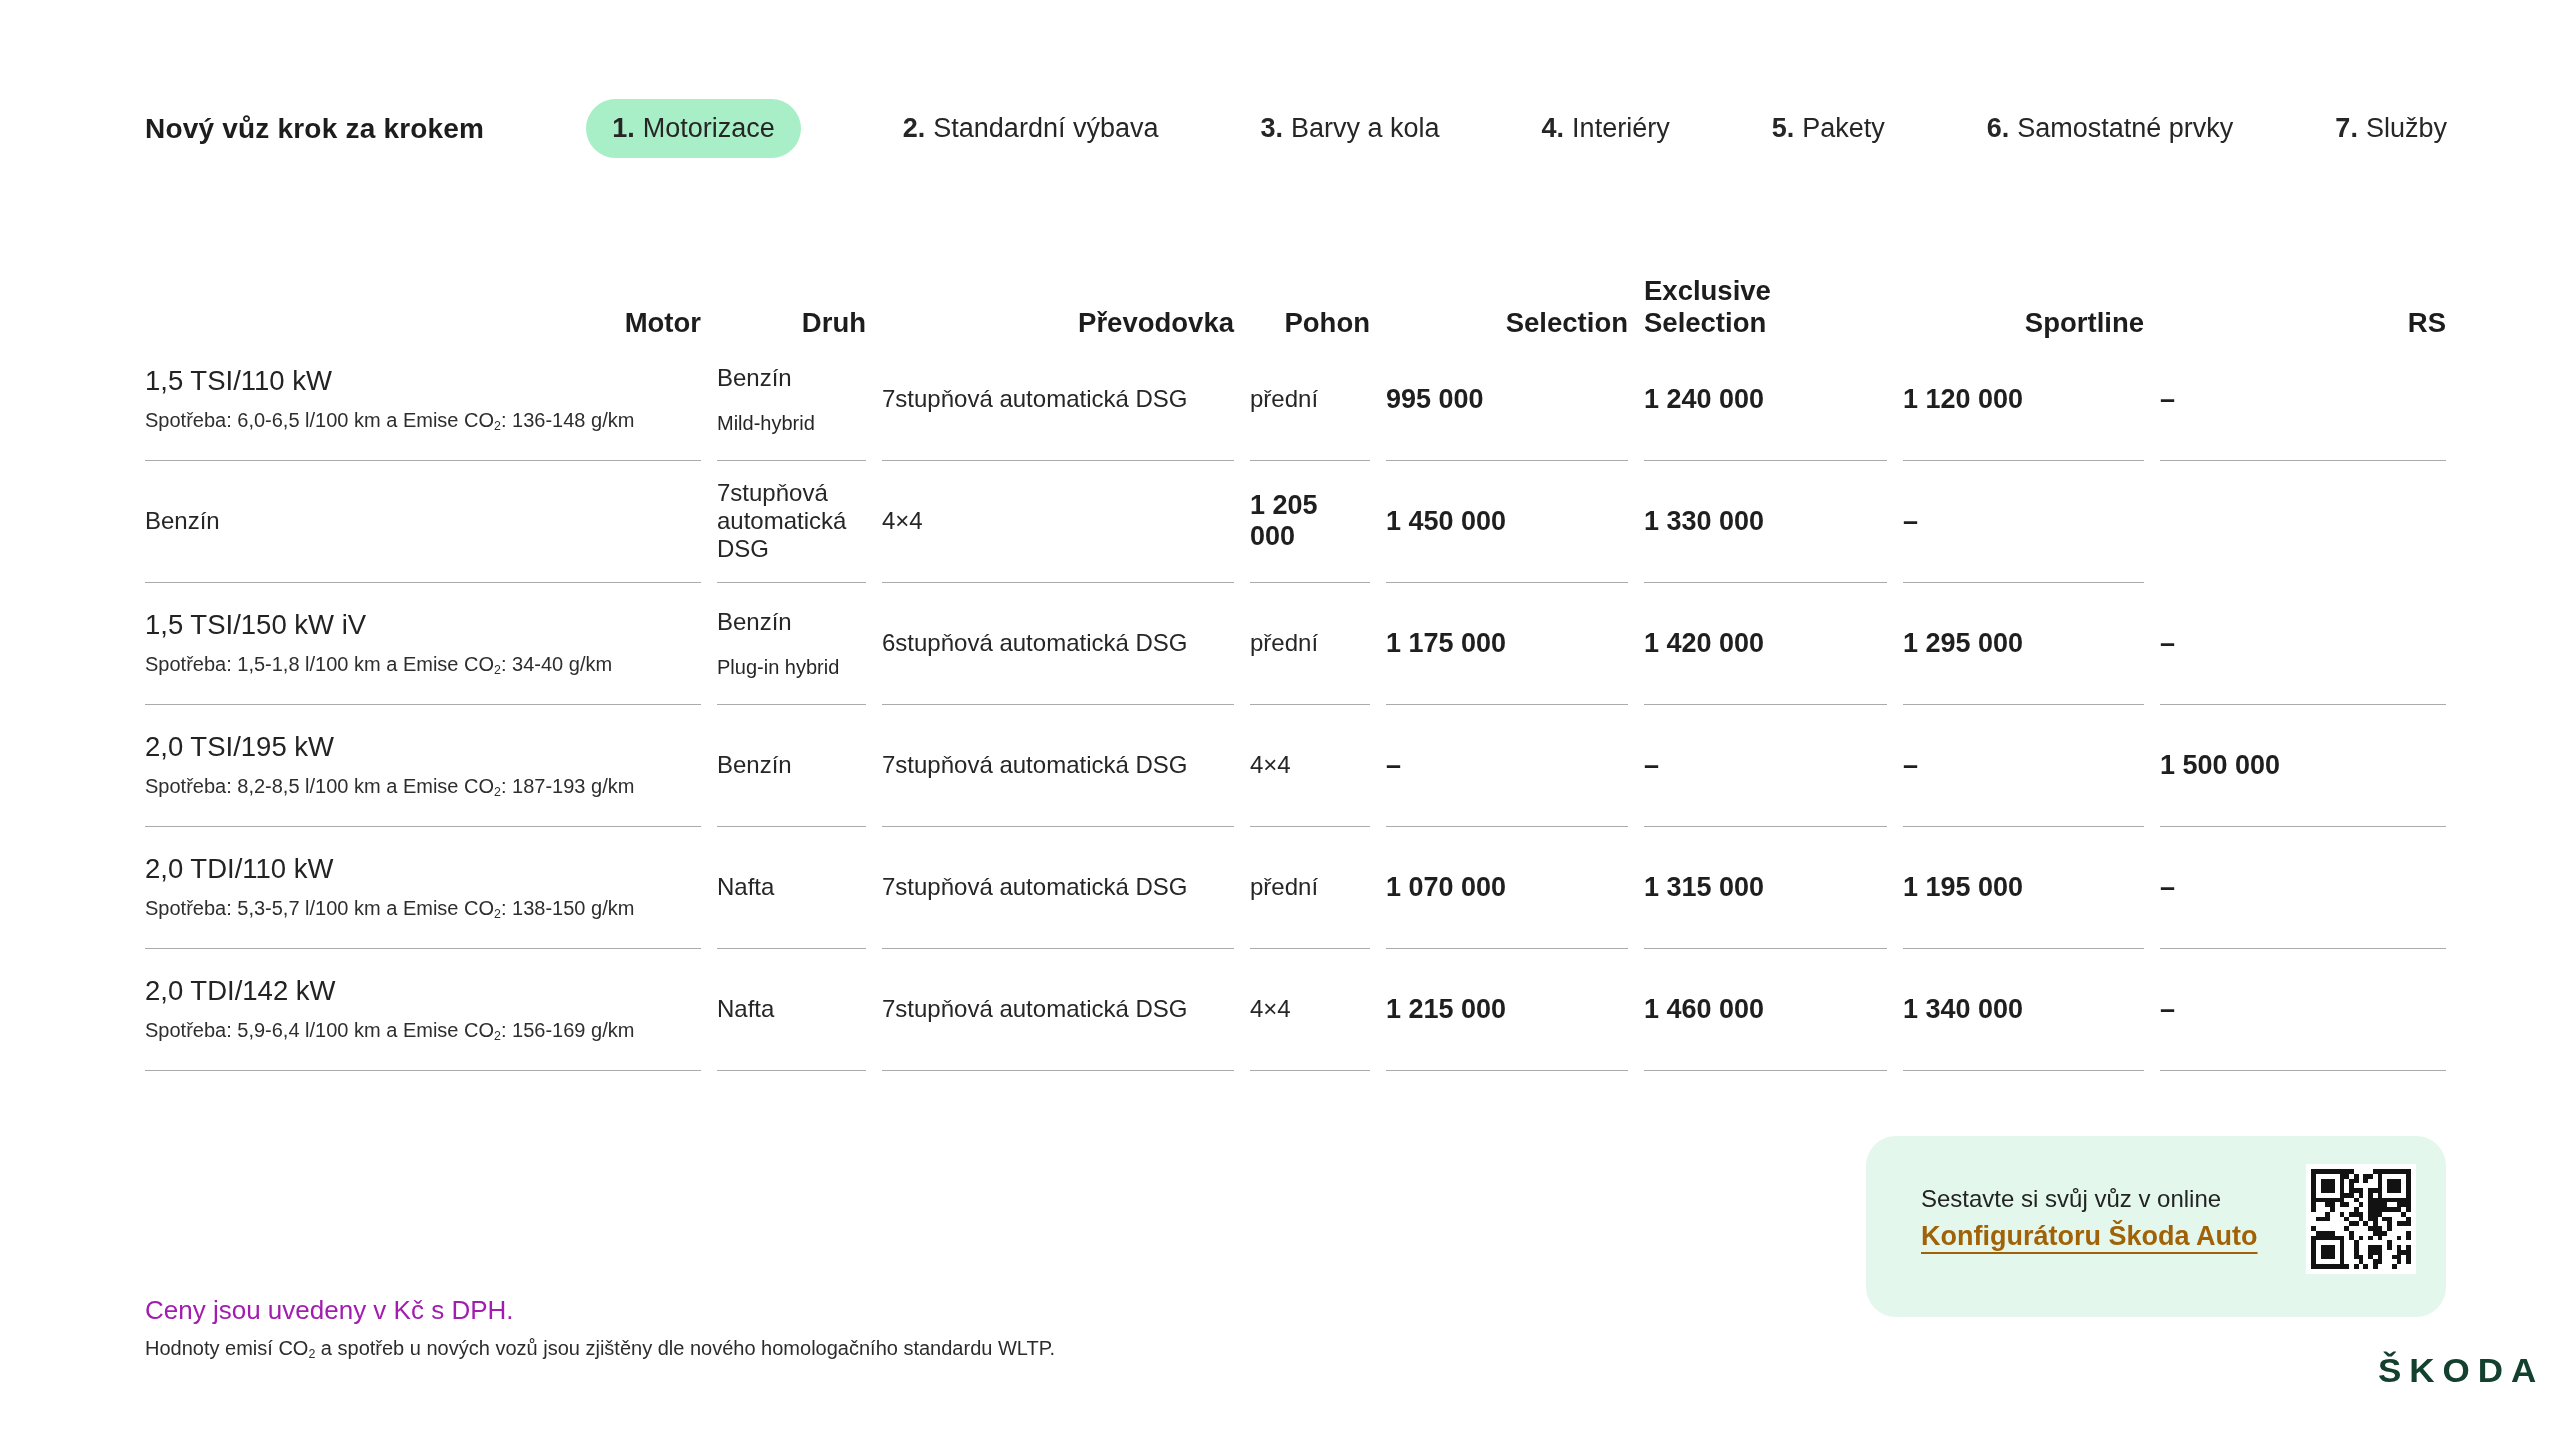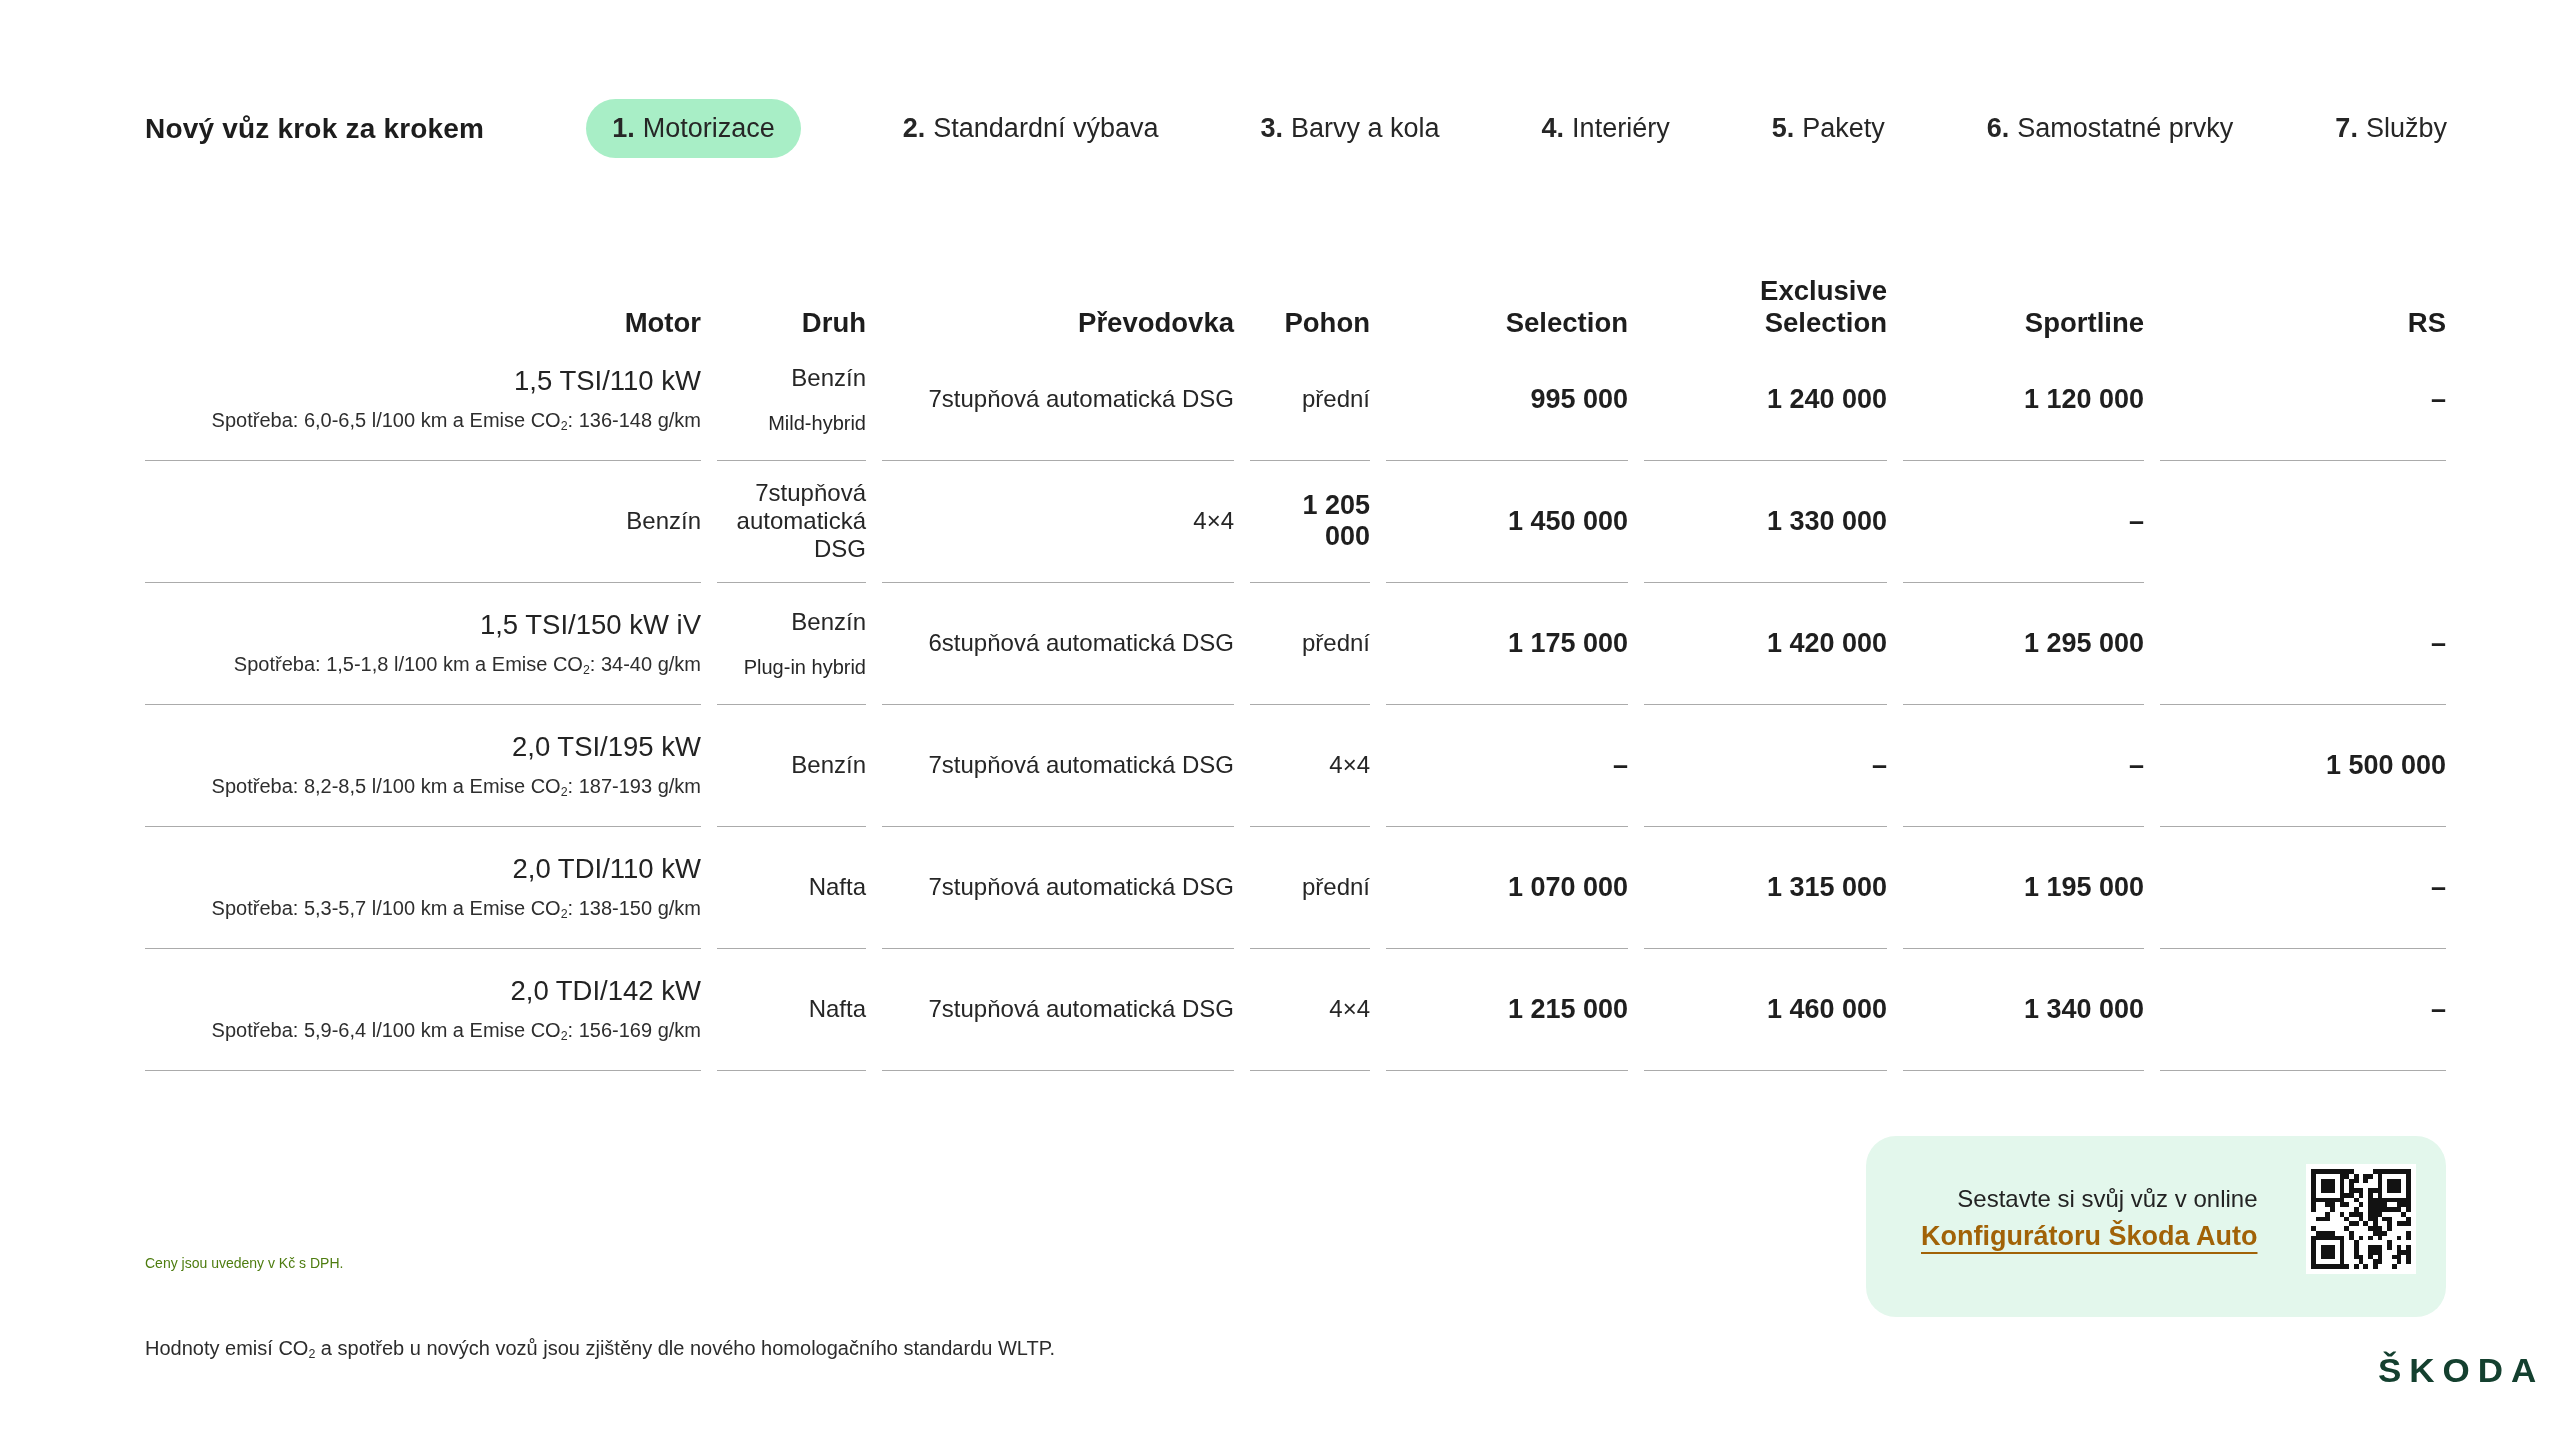--- a/index.html
+++ b/index.html
@@ -1,17 +1,17 @@
 <!DOCTYPE html>
 <html style="font-size:11.6px"><head>
 <meta charset="utf-8">
 <style>
   html,body{margin:0;padding:0;background:#ffffff;}
   body{font-family:"Liberation Sans", sans-serif;color:#232323;}
-  .page{position:relative;width:2576px;height:1449px;background:#ffffff;overflow:hidden;text-align:right;
+  .page{position:relative;width:2576px;height:1449px;background:#ffffff;overflow:hidden;
         --cols:556px 149px 352px 120px 242px 243px 241px 286px;}
 
   
   .nav{position:absolute;left:145px;top:99px;width:2302px;height:59px;
        display:flex;align-items:center;justify-content:space-between;}
   .nav-title{font-size:28px;font-weight:bold;letter-spacing:0.2px;color:#1d1d1d;white-space:nowrap;}
   .step{display:flex;align-items:center;gap:8px;font-size:27px;color:#262626;white-space:nowrap;cursor:pointer;}
   .step-num{font-weight:bold;}
   .step.active{background:#a8eec6;border-radius:30px;height:59px;padding:0 26px;}
 
@@ -35,21 +35,21 @@
   .promo{position:absolute;left:1866px;top:1136px;width:580px;height:181px;background:#e3f7ec;
          border-radius:30px;box-sizing:border-box;display:flex;align-items:center;
          justify-content:space-between;padding:0 30px 16px 55px;}
   .promo-line{font-size:24px;color:#232323;margin-bottom:8.7px;}
   .promo-link{font-size:27px;font-weight:bold;color:#a16207;text-decoration:underline;
               text-underline-offset:6.5px;text-decoration-thickness:2.2px;cursor:pointer;display:inline-block;}
   .qr-box{width:110px;height:110px;background:#ffffff;display:flex;align-items:center;justify-content:center;}
   .qr-box svg{display:block;shape-rendering:crispEdges;}
 
   
-  .note1{position:absolute;left:145px;top:1255px;font-size:14px;color:#4d7c0f;}
+  .note1{position:absolute;left:145px;top:1295px;font-size:26px;color:#a21caf;}
   .note2{position:absolute;left:145px;top:1337px;font-size:20px;color:#2c2c2c;}
   .logo{position:absolute;left:2378px;top:1350px;font-size:35px;font-weight:bold;
         color:#14402f;letter-spacing:8px;transform:scaleY(.96);}
 </style>
 </head>
 <body>
 
 <div class="page">
 
   <nav class="nav">

